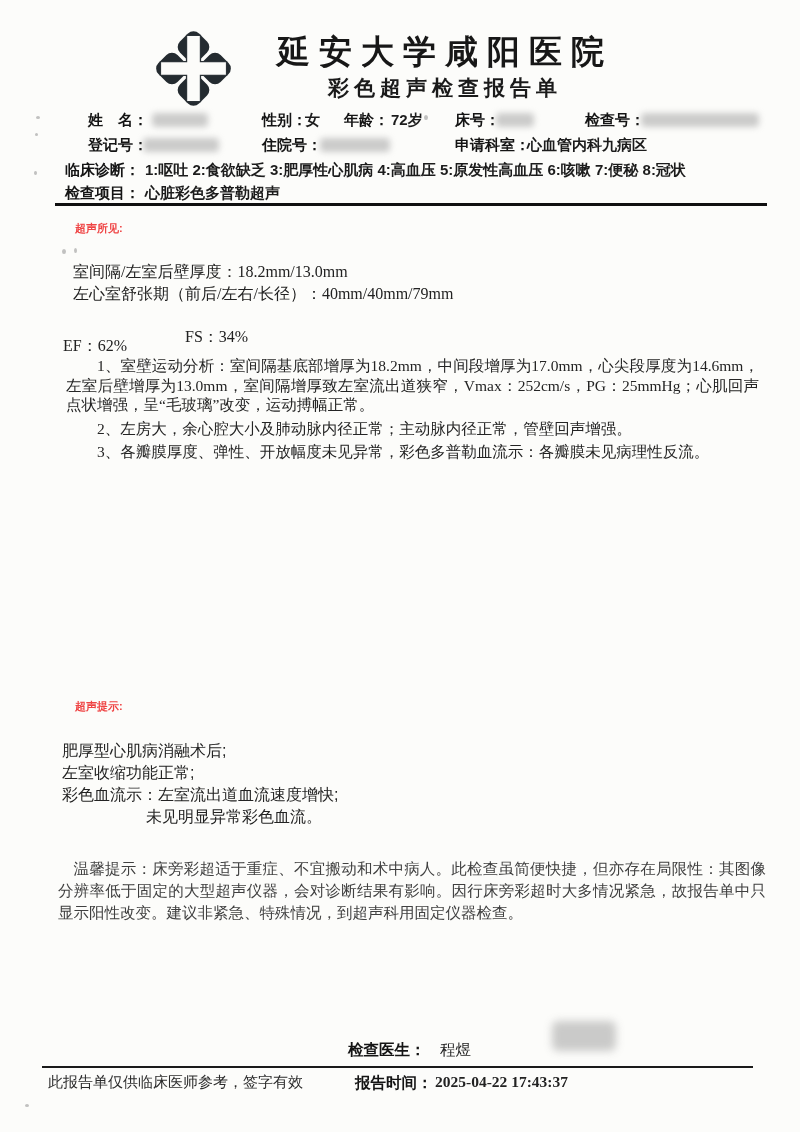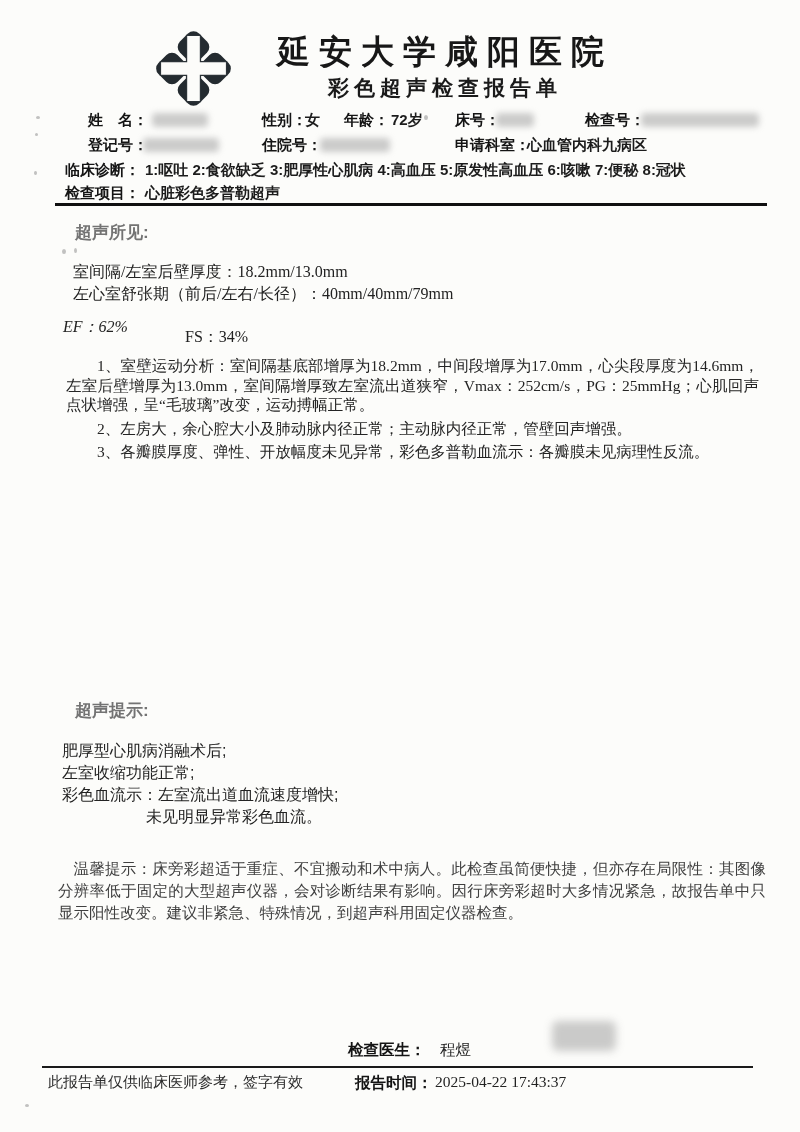--- a/index.html
+++ b/index.html
@@ -29,21 +29,21 @@
   }
   .logo{left:150px;top:25px;width:87px;height:87px;}
   
   .lbl{font-weight:700;color:#141414;font-size:15px;white-space:nowrap;}
   .val{font-weight:600;color:#1c1c1c;font-size:15px;white-space:nowrap;}
   .redact{
     position:absolute;background:#9a9a9a;opacity:.5;
     filter:blur(3px);border-radius:4px;
   }
   .divider{left:55px;top:203px;width:712px;height:3px;background:#101010;}
-  .section-title{font-weight:700;font-size:17px;color:#737373;}
+  .section-title{font-weight:700;font-size:11px;color:#ef4444;}
   
   .serifline{
     font-family:"Liberation Serif","DejaVu Serif",serif;
     font-size:16px;color:#222;white-space:nowrap;
   }
   .findings-paras{
     left:62px;top:352px;width:701px;
     font-family:"Liberation Serif","DejaVu Serif",serif;
     font-size:15.5px;line-height:19.6px;color:#242424;
     text-align:justify;
@@ -60,21 +60,21 @@
     font-size:15.5px;font-weight:400;line-height:22px;
     color:#404040;text-indent:1em;text-align:justify;
   }
   
   .footer-line{left:42px;top:1066px;width:711px;height:2px;background:#1a1a1a;}
   .speck{position:absolute;background:#8f8f8f;border-radius:50%;opacity:.55;}
   .stamp-blur{
     position:absolute;left:552px;top:1021px;width:64px;height:30px;
     background:#8e8e8e;opacity:.45;filter:blur(4px);border-radius:6px;
   }
-  .mono-num{font-family:"Liberation Serif","DejaVu Serif",serif;}
+  .mono-num{font-family:"Liberation Serif","DejaVu Serif",serif;font-weight:bold;}
 </style>
 </head>
 <body>
 
 <div class="page">
 
   <svg class="abs logo" viewBox="0 0 100 100">
     <g transform="rotate(45 50 50)">
       <rect x="17" y="17" width="31" height="31" rx="9" fill="#242b30"></rect>
       <rect x="52" y="17" width="31" height="31" rx="9" fill="#242b30"></rect>
@@ -108,21 +108,21 @@
   <span class="abs val" style="left:145px;top:161px;">1:呕吐 2:食欲缺乏 3:肥厚性心肌病 4:高血压 5:原发性高血压 6:咳嗽 7:便秘 8:冠状</span>
   <span class="abs lbl" style="left:65px;top:184px;">检查项目：</span>
   <span class="abs val" style="left:145px;top:184px;">心脏彩色多普勒超声</span>
 
   <div class="abs divider"></div>
 
   <div class="abs section-title" style="left:75px;top:221px;">超声所见:</div>
 
   <div class="abs serifline" style="left:73px;top:262px;">室间隔/左室后壁厚度：18.2mm/13.0mm</div>
   <div class="abs serifline" style="left:73px;top:284px;">左心室舒张期（前后/左右/长径）：40mm/40mm/79mm</div>
-  <div class="abs serifline" style="left:63px;top:317px;font-style:italic;">EF：62%</div>
+  <div class="abs serifline" style="left:63px;top:336px;">EF：62%</div>
   <div class="abs serifline" style="left:185px;top:327px;">FS：34%</div>
 
   <div class="abs findings-paras">
     <p>1、室壁运动分析：室间隔基底部增厚为18.2mm，中间段增厚为17.0mm，心尖段厚度为14.6mm，左室后壁增厚为13.0mm，室间隔增厚致左室流出道狭窄，Vmax：252cm/s，PG：25mmHg；心肌回声点状增强，呈“毛玻璃”改变，运动搏幅正常。</p>
     <p>2、左房大，余心腔大小及肺动脉内径正常；主动脉内径正常，管壁回声增强。</p>
     <p>3、各瓣膜厚度、弹性、开放幅度未见异常，彩色多普勒血流示：各瓣膜未见病理性反流。</p>
   </div>
 
   <div class="abs section-title" style="left:75px;top:699px;">超声提示:</div>
   <div class="abs" style="left:62px;top:740px;">

